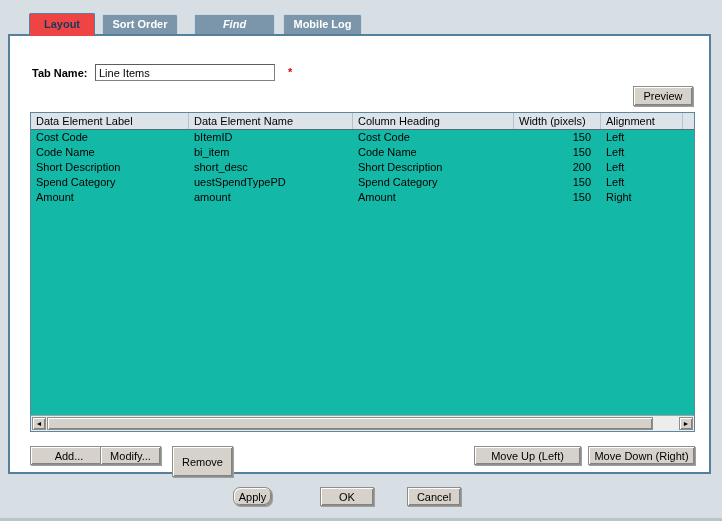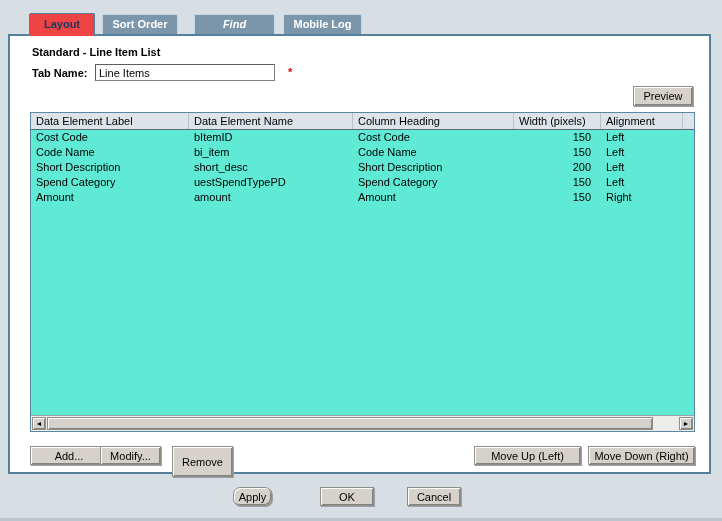--- a/index.html
+++ b/index.html
@@ -60,21 +60,21 @@
   .preview  { left:623px; top:50px;  width:60px;  height:20px; }
   .add      { left:20px;  top:410px; width:78px;  height:19px; }
   .modify   { left:90px;  top:410px; width:61px;  height:19px; }
   .remove   { left:162px; top:410px; width:61px;  height:31px; }
   .moveup   { left:464px; top:410px; width:107px; height:19px; }
   .movedown { left:578px; top:410px; width:107px; height:19px; }
 
   
   .table-wrap {
     position:absolute; left:20px; top:76px; width:665px; height:320px;
-    border:1px solid #5d86a0; box-sizing:border-box; background:#5eead4;
+    border:1px solid #5d86a0; box-sizing:border-box; background:#14b8a6;
   }
   .gridrow { display:grid; grid-template-columns:158px 164px 161px 87px 82px auto; }
   .ghead {
     background:#dce3e9; border-bottom:1px solid #5a6a74;
     height:16px; line-height:16px;
   }
   .hc {
     padding-left:5px; border-right:1px solid #b6c3cf;
     overflow:hidden; white-space:nowrap; box-sizing:border-box;
   }
@@ -116,21 +116,20 @@
 </head>
 <body>
 
 <div class="tab active tab-layout">Layout</div>
 <div class="tab inactive tab-sort">Sort Order</div>
 <div class="tab inactive tab-find">Find</div>
 <div class="tab inactive tab-mobile">Mobile Log</div>
 
 <div class="panel">
 
-  <div class="title">Standard - Line Item List</div>
 
   <label class="tabname-label">Tab Name:</label>
   <input class="tabname-input" type="text" value="Line Items" style="">
   <span class="required">*</span>
 
   <button class="btn preview">Preview</button>
 
   <div class="table-wrap">
 
     <div class="gridrow ghead">

